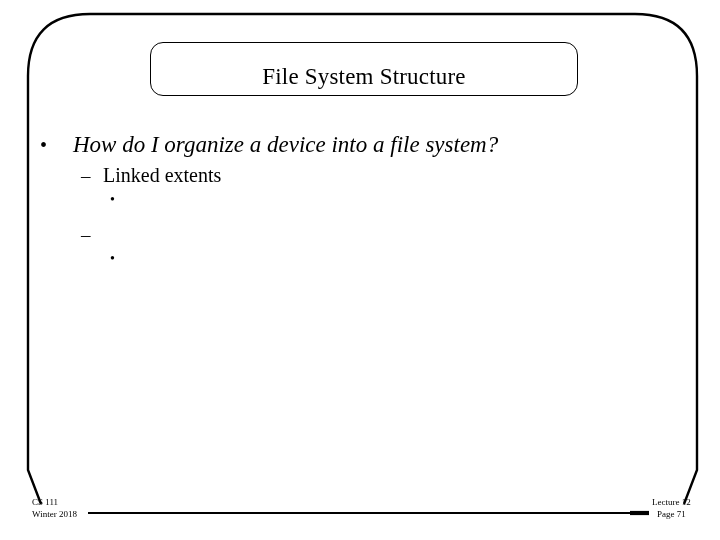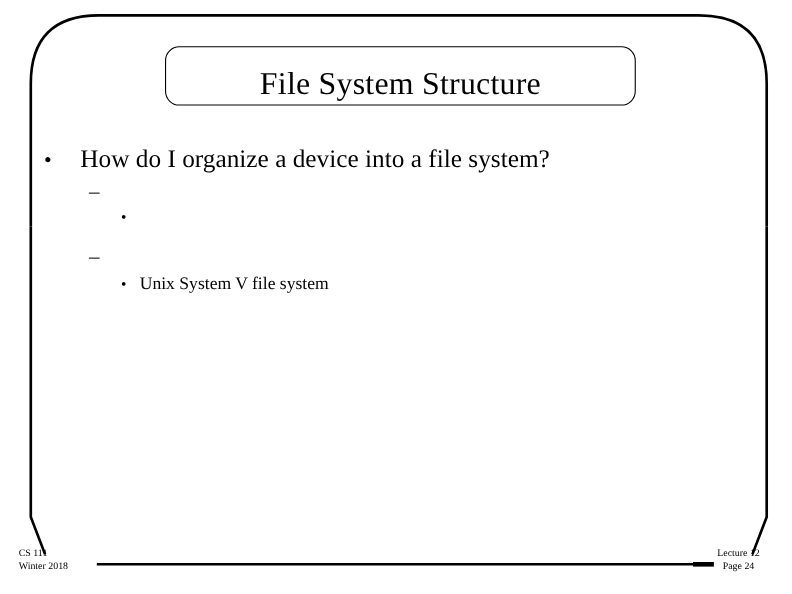--- a/index.html
+++ b/index.html
@@ -38,21 +38,21 @@
     height: 54px;
     border: 1.3px solid #000000;
     border-radius: 13px;
     background: #ffffff;
     box-sizing: border-box;
     display: flex;
     align-items: center;
     justify-content: center;
   }
   #title-text {
-    font-size: 29px;
+    font-size: 23px;
     line-height: 1;
     letter-spacing: 0.2px;
     white-space: nowrap;
     color: #000000;
     margin-top: 15px;
   }
 
   
   #body {
     position: absolute;
@@ -77,20 +77,21 @@
   .lvl1 {
     padding-left: 40px;
     margin-bottom: 6px;
   }
   .lvl1 .marker {
     width: 33px;
     font-size: 20px;
   }
   .lvl1 .row-text {
     font-size: 23px;
+    font-style: italic;
   }
 
   
   .lvl2 {
     padding-left: 81px;
     margin-bottom: 5px;
   }
   .lvl2 .marker {
     width: 22px;
     font-size: 19px;
@@ -117,21 +118,21 @@
   }
 
   
   .footer-block {
     position: absolute;
     font-size: 9px;
     line-height: 12px;
     white-space: nowrap;
   }
   #footer-left {
-    left: 17px;
+    left: 32px;
     top: 496px;
     text-align: left;
   }
   #footer-right {
     left: 652px;
     top: 496px;
     text-align: center;
   }
 </style>
 </head>
@@ -158,40 +159,40 @@
 
   <div id="body">
 
     <div class="row lvl1">
       <span class="marker">•</span>
       <span class="row-text">How do I organize a device into a file system?</span>
     </div>
 
     <div class="row lvl2">
       <span class="marker">–</span>
+      <span class="row-text">Linked extents</span>
     </div>
 
     <div class="row lvl3">
       <span class="marker">•</span>
     </div>
 
     <div class="row lvl2 gap-before">
       <span class="marker">–</span>
     </div>
 
     <div class="row lvl3">
       <span class="marker">•</span>
-      <span class="row-text">Unix System V file system</span>
     </div>
 
   </div>
 
   <div id="footer-left" class="footer-block">
     <div>CS 111</div>
     <div>Winter 2018</div>
   </div>
 
   <div id="footer-right" class="footer-block">
     <div>Lecture 12</div>
-    <div>Page 24</div>
+    <div>Page 71</div>
   </div>
 
 </div>
 
 </body></html>

